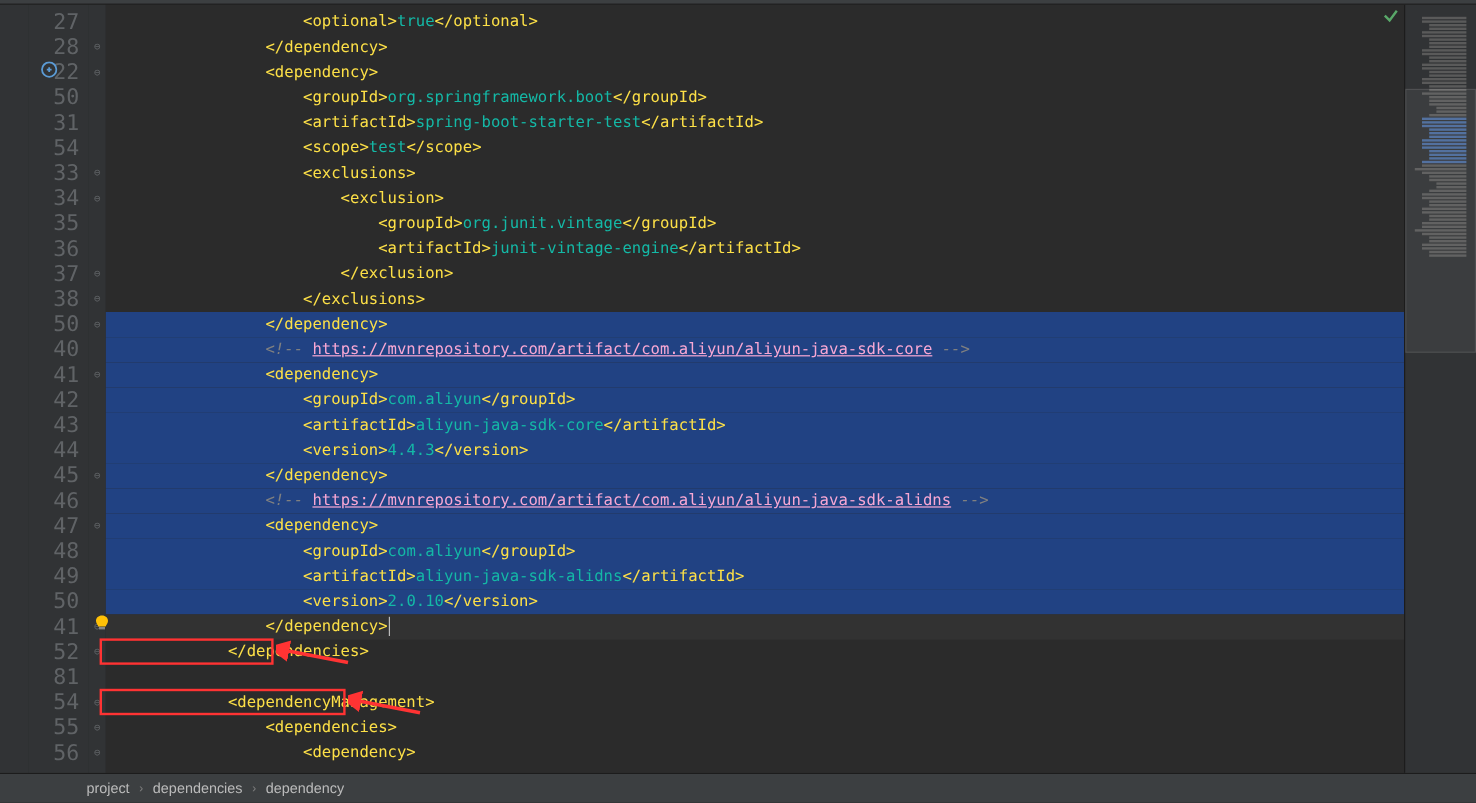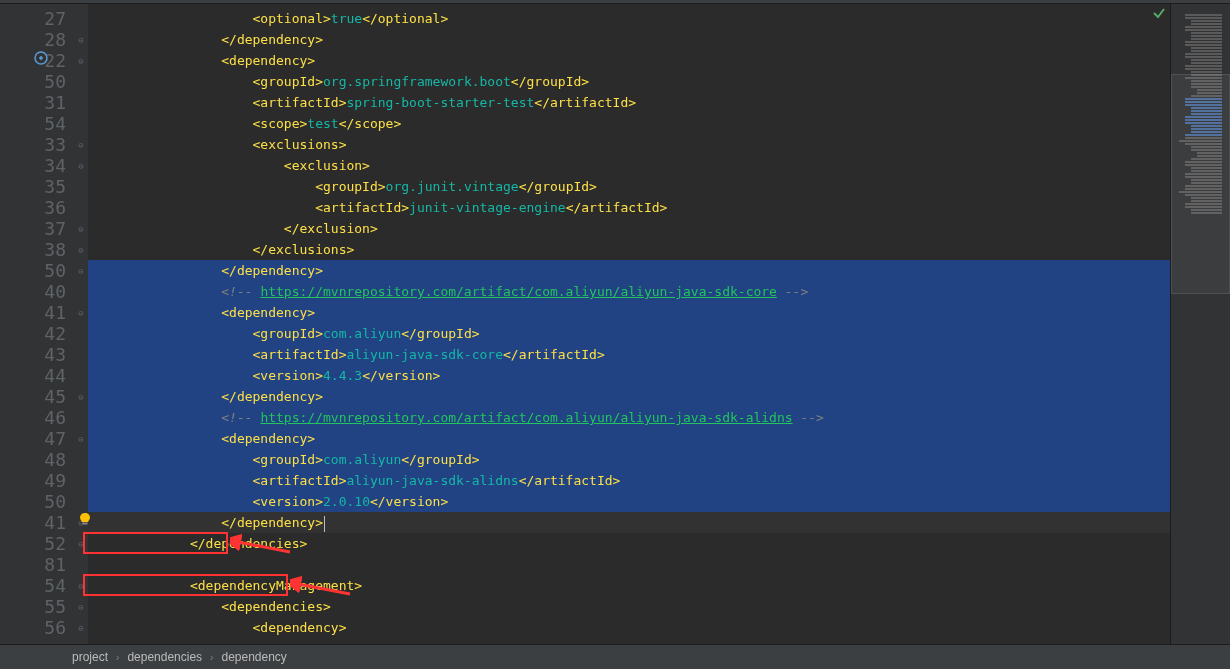--- a/index.html
+++ b/index.html
@@ -69,21 +69,21 @@
 }
 .code-line.selected {
   background: #214283;
 }
 .code-line.current {
   background: #323232;
 }
 .tag { color: #fde047; }
 .val { color: #14b8a6; }
 .comment { color: #808080; font-style: italic; }
-.comment-link { color: #22c55e; text-decoration: underline; text-align: center; }
+.comment-link { color: #f9a8d4; text-decoration: underline; text-align: center; }
 .minimap {
   width: 60px;
   background: #313335;
   position: relative;
   border-left: 1px solid #1c1c1c;
 }
 .minimap-content {
   position: absolute;
   top: 10px;
   left: 8px;

